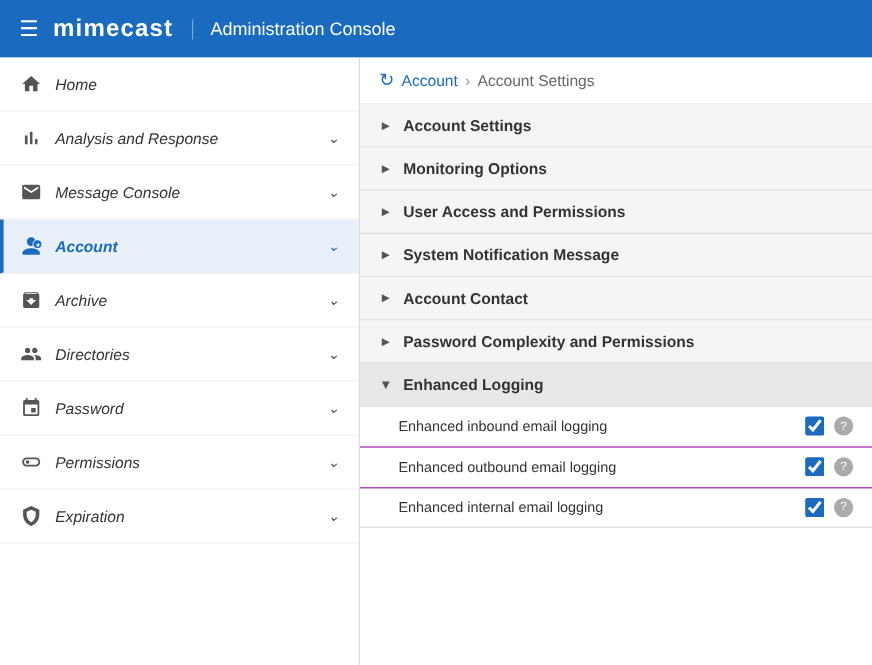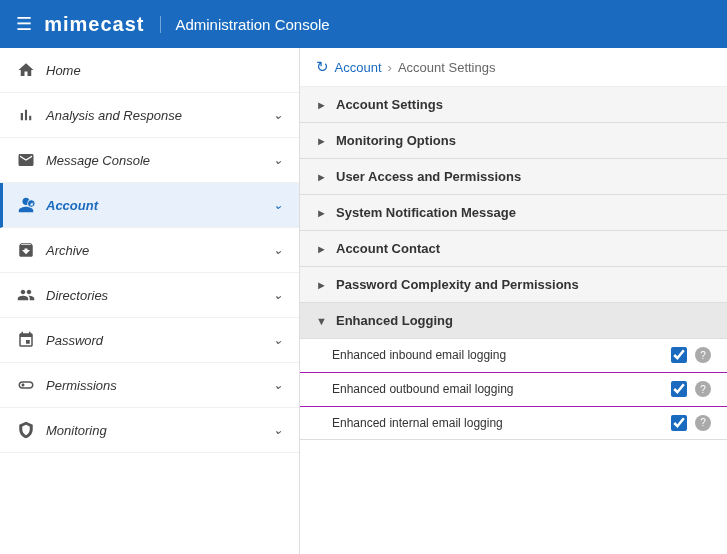--- a/index.html
+++ b/index.html
@@ -287,21 +287,21 @@
       <span class="item-label">Permissions</span>
       <span class="chevron">⌄</span>
     </div>
 
     <div class="sidebar-item">
       <span class="item-icon">
         <svg class="icon-svg" viewBox="0 0 24 24" fill="currentColor">
             <path d="M12 1L3 5v6c0 5.55 3.84 10.74 9 12 5.16-1.26 9-6.45 9-12V5l-9-4zm0 4l5 2.18V11c0 3.5-2.33 6.79-5 7.93-2.67-1.14-5-4.43-5-7.93V7.18L12 5z"></path>
           </svg>
       </span>
-      <span class="item-label">Monitoring</span>
+      <span class="item-label">Expiration</span>
       <span class="chevron">⌄</span>
     </div>
 
   </div>
 
   <div class="main-content">
 
     <div class="breadcrumb">
       <span class="breadcrumb-icon" style="color:#1a6bbf; font-size:15px;">↻</span>
       <span class="breadcrumb-link">Account</span>

